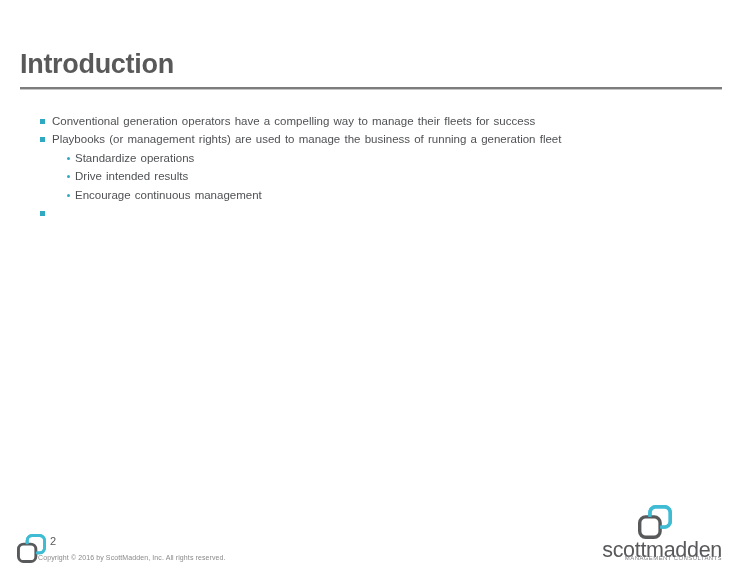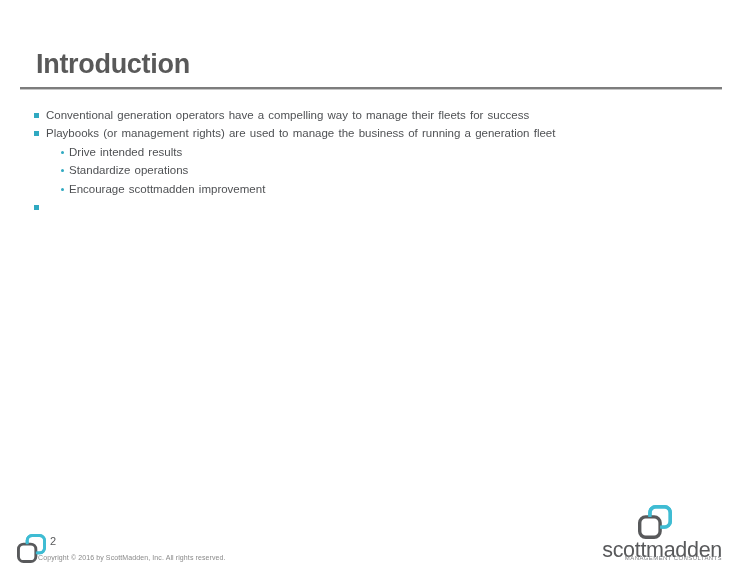--- a/index.html
+++ b/index.html
@@ -6,32 +6,32 @@
   .slide{
     position:relative;
     width:740px;height:572px;
     background:#ffffff;
     overflow:hidden;
     font-family:"Liberation Sans", sans-serif;
     margin:0 auto;
   }
   
   .title{
-    position:absolute;left:36px;top:50px;
+    position:absolute;left:20px;top:50px;
     font-size:27px;font-weight:bold;color:var(--title-gray);
     letter-spacing:-0.3px;line-height:1.1;
   }
   .title-rule{
     position:absolute;left:20px;top:87px;width:702px;height:3px;
     background:linear-gradient(to bottom, var(--rule-dark) 0 62%, #c6c6c6 62% 100%);
   }
   
   .bullets{
     position:absolute;left:28px;top:100px;width:660px;
-    list-style:none;margin:6px;padding:0;
+    list-style:none;margin:12px;padding:0;
   }
   .bullets li{
     position:relative;
     font-size:11.5px;color:var(--body-gray);
     line-height:18.4px;word-spacing:1px;
   }
   .bullets li.l1{padding-left:12px;}
   .bullets li.l2{margin-left:27px;padding-left:8px;}
   .marker{position:absolute;left:0;display:block;}
   .marker.sq{top:7px;width:4.5px;height:4.5px;background:var(--accent-teal);}
@@ -66,23 +66,23 @@
 <body>
 
 <div class="slide">
 
   <div class="title">Introduction</div>
   <div class="title-rule"></div>
 
   <ul class="bullets">
       <li class="l1"><span class="marker sq"></span><span>Conventional generation operators have a compelling way to manage their fleets for success</span></li>
       <li class="l1"><span class="marker sq"></span><span>Playbooks (or management rights) are used to manage the business of running a generation fleet</span></li>
+      <li class="l2"><span class="marker dot"></span><span>Standardize operations</span></li>
       <li class="l2"><span class="marker dot"></span><span>Drive intended results</span></li>
-      <li class="l2"><span class="marker dot"></span><span>Standardize operations</span></li>
-      <li class="l2"><span class="marker dot"></span><span>Encourage scottmadden improvement</span></li>
+      <li class="l2"><span class="marker dot"></span><span>Encourage continuous management</span></li>
       <li class="l1"><span class="marker sq"></span></li>
     </ul>
 
   <svg class="footer-logo-small" width="29" height="29" viewBox="0 0 40 40" fill="none">
     <rect class="stroke-teal" x="14" y="2" width="24" height="24" rx="7" fill="#fff" stroke-width="4"></rect>
     <rect class="stroke-gray" x="2" y="14" width="24" height="24" rx="7" fill="#fff" stroke-width="4"></rect>
     <path class="stroke-teal" d="M14 14 V9 A7 7 0 0 1 21 2 H31 A7 7 0 0 1 38 9 V19 A7 7 0 0 1 31 26 H26" fill="none" stroke-width="4"></path>
   </svg>
   <div class="page-number">2</div>
   <div class="copyright">Copyright © 2016 by ScottMadden, Inc. All rights reserved.</div>

